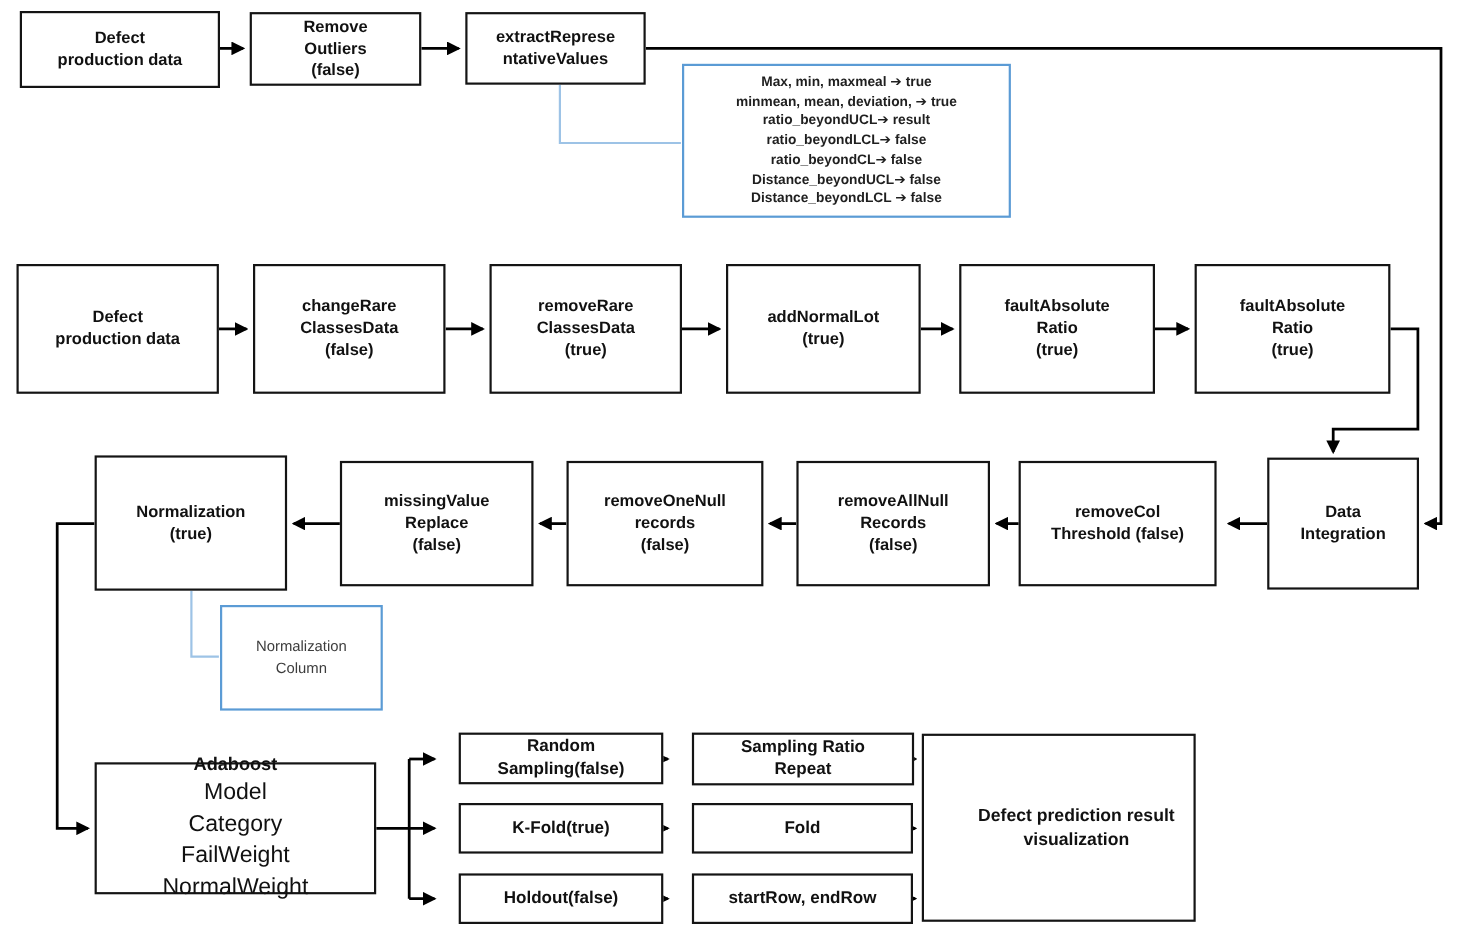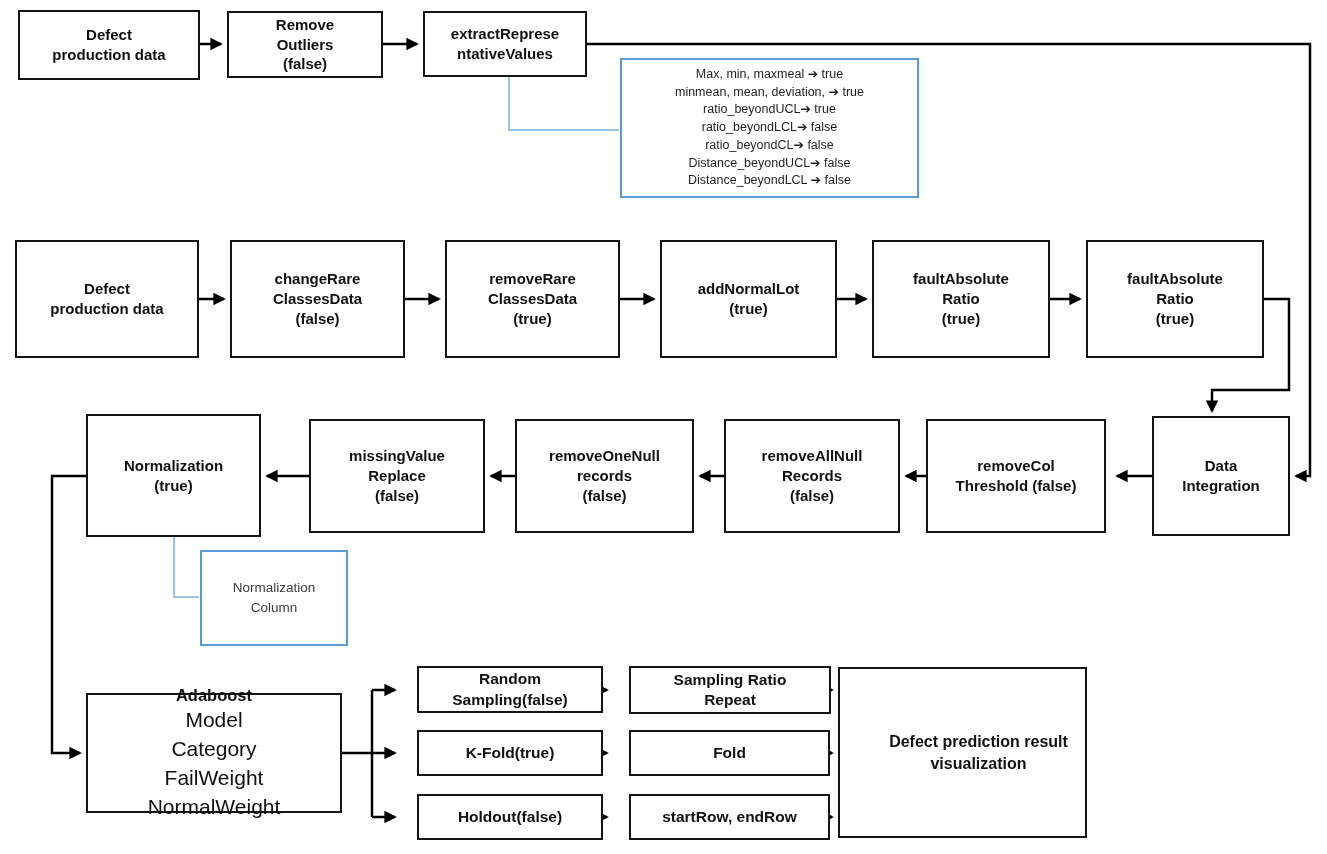--- a/index.html
+++ b/index.html
@@ -10,21 +10,21 @@
   .wires{position:absolute;left:0;top:0;width:1327px;height:854px;}
   .wire{stroke:#000000;stroke-width:2.5;fill:none;}
   .wire-blue{stroke:#9dc3e6;stroke-width:2;fill:none;}
   .node{
     position:absolute;box-sizing:border-box;background:#ffffff;
     border:2.5px solid #141414;display:flex;align-items:center;justify-content:center;
     text-align:center;color:#111111;font-weight:bold;font-size:15px;line-height:1.32;
   }
   .node .lbl{white-space:pre-line;}
   .annotation{
-    border:2px solid #5b9bd5;font-weight:normal;font-size:12.5px;line-height:1.42;
+    border:2px solid #5b9bd5;font-weight:bold;font-size:12.5px;line-height:1.42;
     color:#1f1f1f;flex-direction:column;
   }
   .annotation .param-line{white-space:pre-line;}
   .notebox{
     border:2px solid #5b9bd5;font-weight:normal;font-size:13.5px;line-height:1.45;color:#3d3d3d;
   }
   .adaboost{flex-direction:column;}
   .ada-title{font-weight:bold;font-size:16.5px;line-height:1.35;}
   .ada-params{font-weight:normal;font-size:21px;line-height:1.38;white-space:pre-line;}
   .small-node{font-size:15.5px;margin-left:16px;}
@@ -87,21 +87,21 @@
 (false)</span>
   </div>
   <div class="node" style="left:423px;top:11px;width:164px;height:66px">
     <span class="lbl">extractReprese
 ntativeValues</span>
   </div>
 
   <div class="node annotation" style="left:620px;top:58px;width:299px;height:140px">
     <div class="param-line">Max, min, maxmeal ➔ true</div>
     <div class="param-line">minmean, mean, deviation,  ➔ true</div>
-    <div class="param-line">ratio_beyondUCL➔ true</div>
+    <div class="param-line">ratio_beyondUCL➔ result</div>
     <div class="param-line">ratio_beyondLCL➔ false</div>
     <div class="param-line">ratio_beyondCL➔ false</div>
     <div class="param-line">Distance_beyondUCL➔ false</div>
     <div class="param-line">Distance_beyondLCL ➔ false</div>
   </div>
 
   <div class="node" style="left:15px;top:240px;width:184px;height:118px">
     <span class="lbl">Defect
 production data</span>
   </div>

